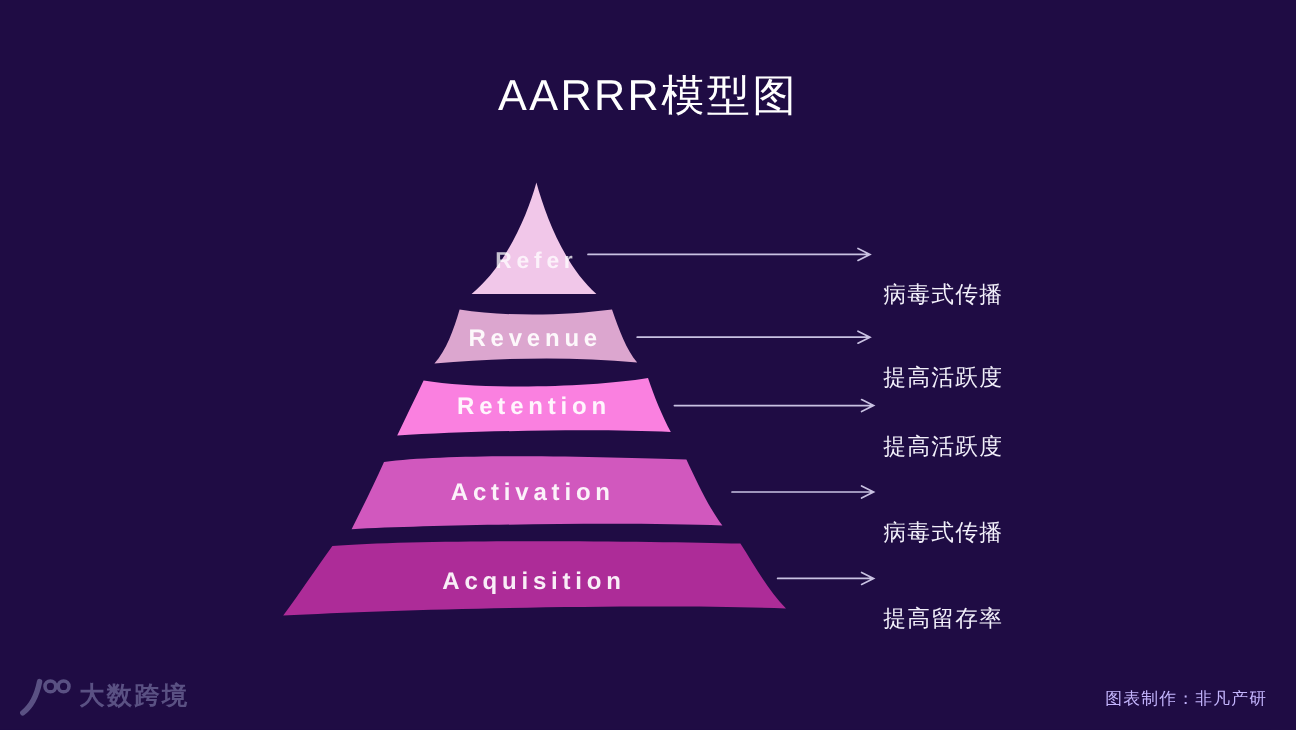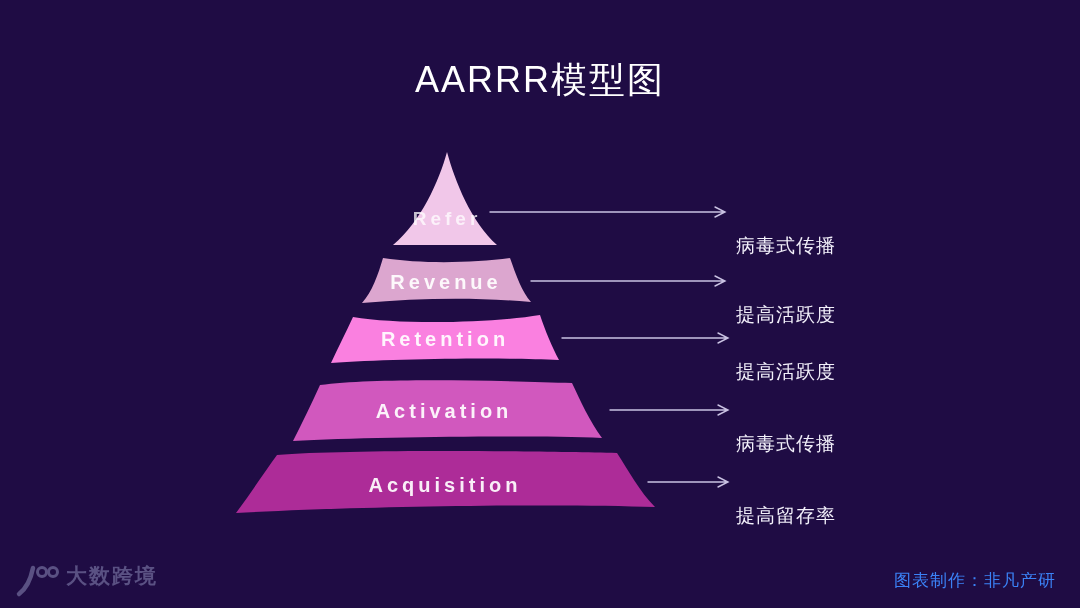--- a/index.html
+++ b/index.html
@@ -44,34 +44,34 @@
     color: #f2f0fa;
     font-size: 19px;
     letter-spacing: 1px;
     white-space: nowrap;
     margin-top: 32px;
   }
   .footer-brand {
     position: absolute;
     left: 14px; bottom: 10px;
     display: flex;
-    align-items: flex-start;
+    align-items: center;
     gap: 6px;
     color: #5a5183;
   }
   .footer-brand .brand-text {
     font-size: 21px;
     font-weight: 700;
     letter-spacing: 2px;
   }
   .footer-credit {
     position: absolute;
     right: 24px; bottom: 16px;
-    color: #3b82f6;
-    font-size: 17px;
+    color: #c4b5fd;
+    font-size: 14px;
     letter-spacing: 1px;
   }
 </style>
 </head>
 <body>
 
 <div class="page-title">AARRR模型图</div>
 
 <svg class="pyramid-svg" viewBox="0 0 480 380">
   <g>

